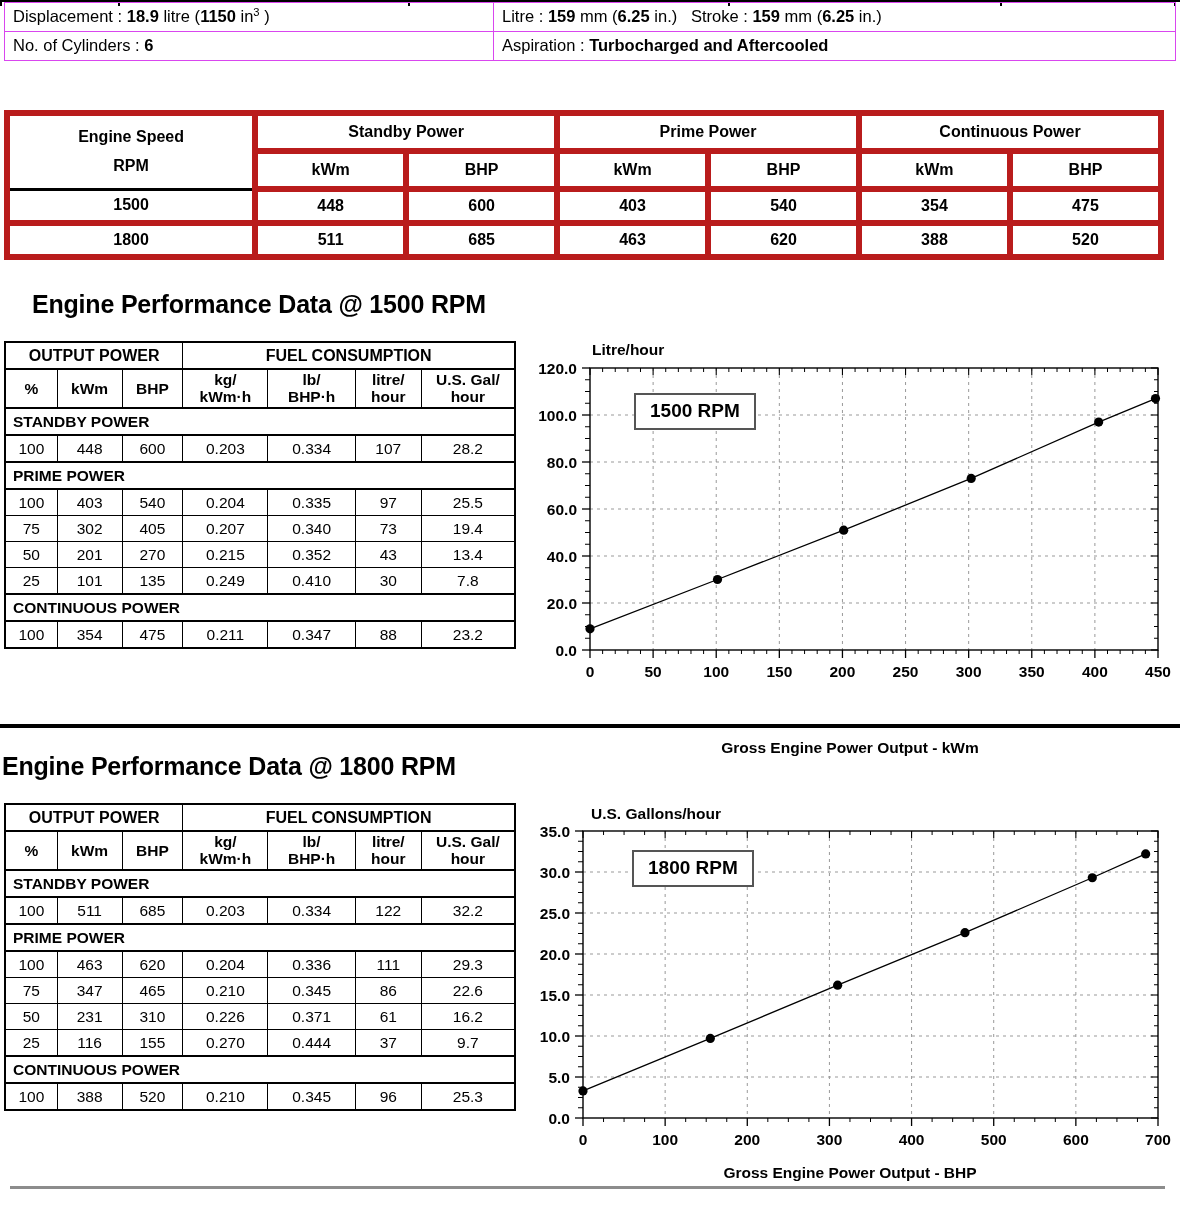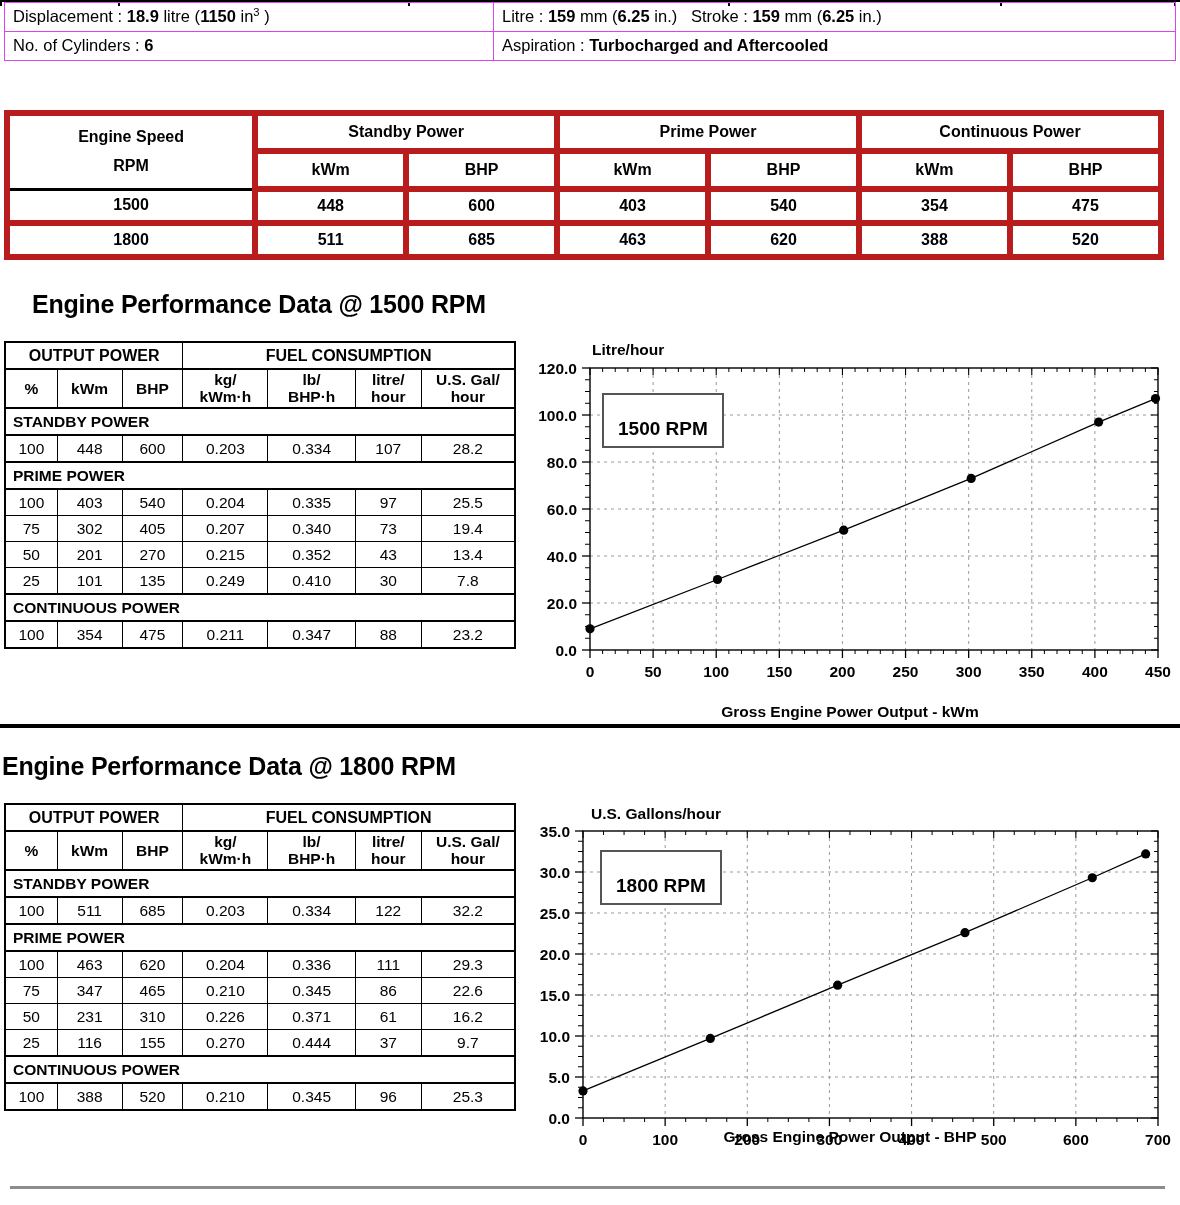--- a/index.html
+++ b/index.html
@@ -93,29 +93,30 @@
   table.perf col.c5 { width: 62px; }
   table.perf col.c6 { width: 88px; }
 
   
   .chart { position: absolute; }
   .chart svg { display:block; }
   .ylab {
     position:absolute; font-size: 15.5px; font-weight: bold;
   }
   .xlab {
-    position:absolute; font-size: 15.5px; font-weight: bold; text-align:center;
+    position:absolute; font-size: 15.5px; font-weight: bold; text-align:center;margin-top:36px;
   }
   .rpmbox {
     position:absolute;
     border: 2px solid #555;
     background: #fff;
     font-size: 19px; font-weight: bold;
-    padding: 23px 14px 6px 14px;
+    padding: 5px 14px 6px 14px;
     white-space: nowrap;
+    margin-left: 32px;
   }
 
   
   .rule-black { position:absolute; background:#000; }
   .rule-gray  { position:absolute; background:#8c8c8c; }
 
   text { font-family: "Liberation Sans", sans-serif; }
 </style>
 </head>
 <body>

